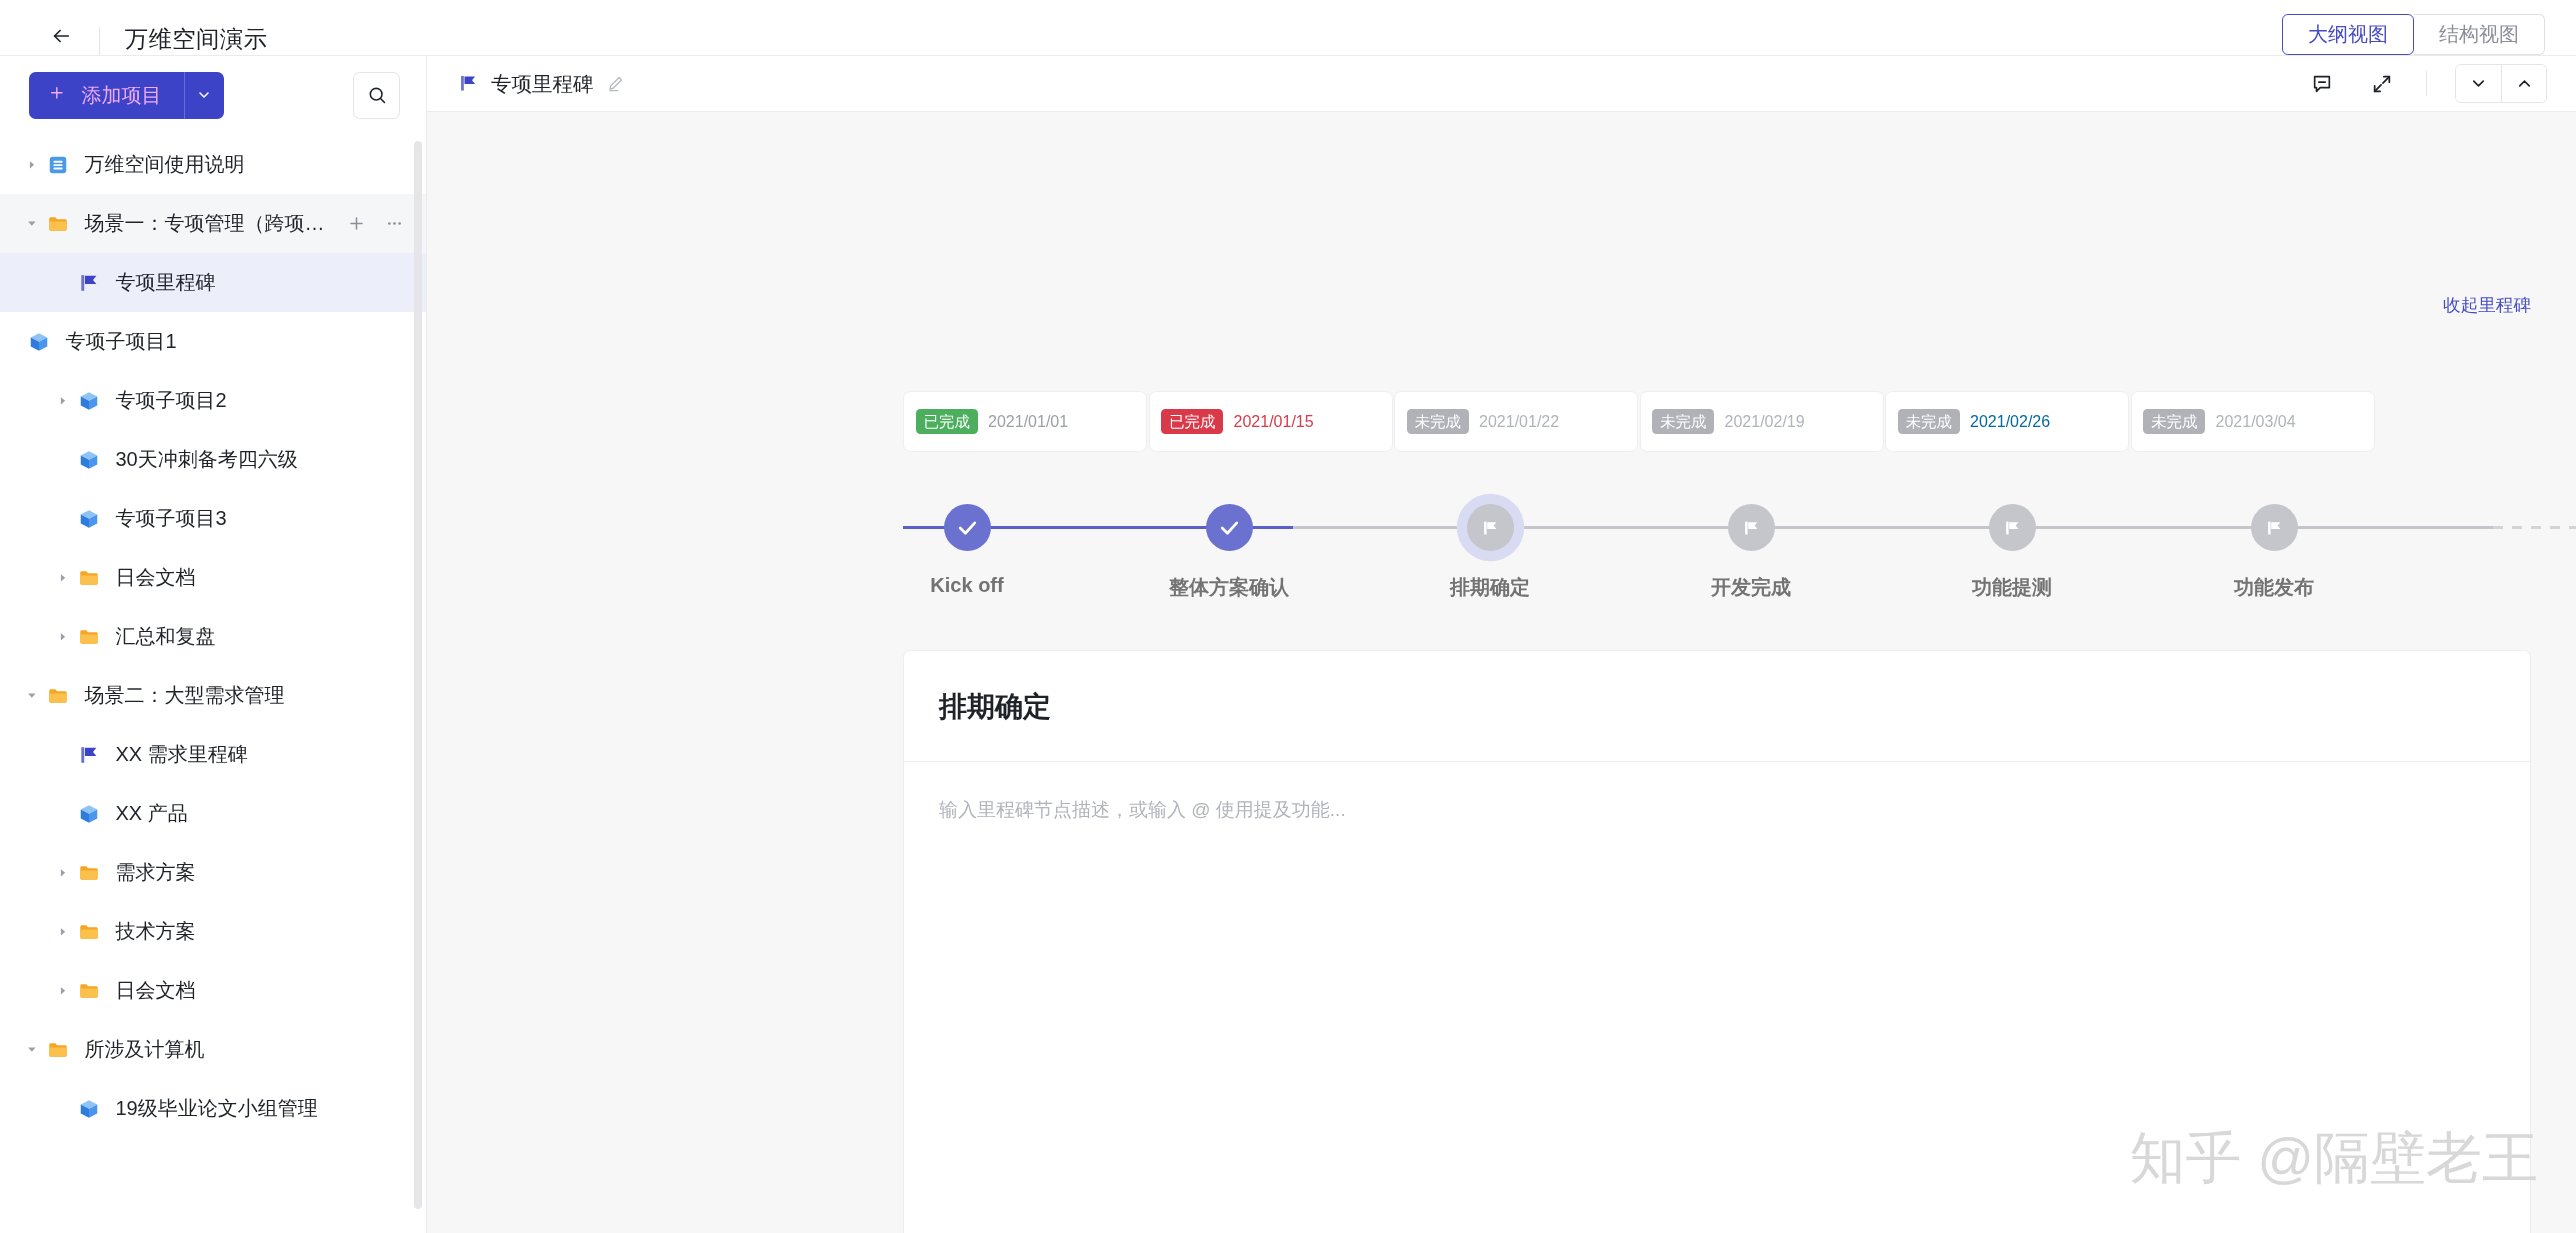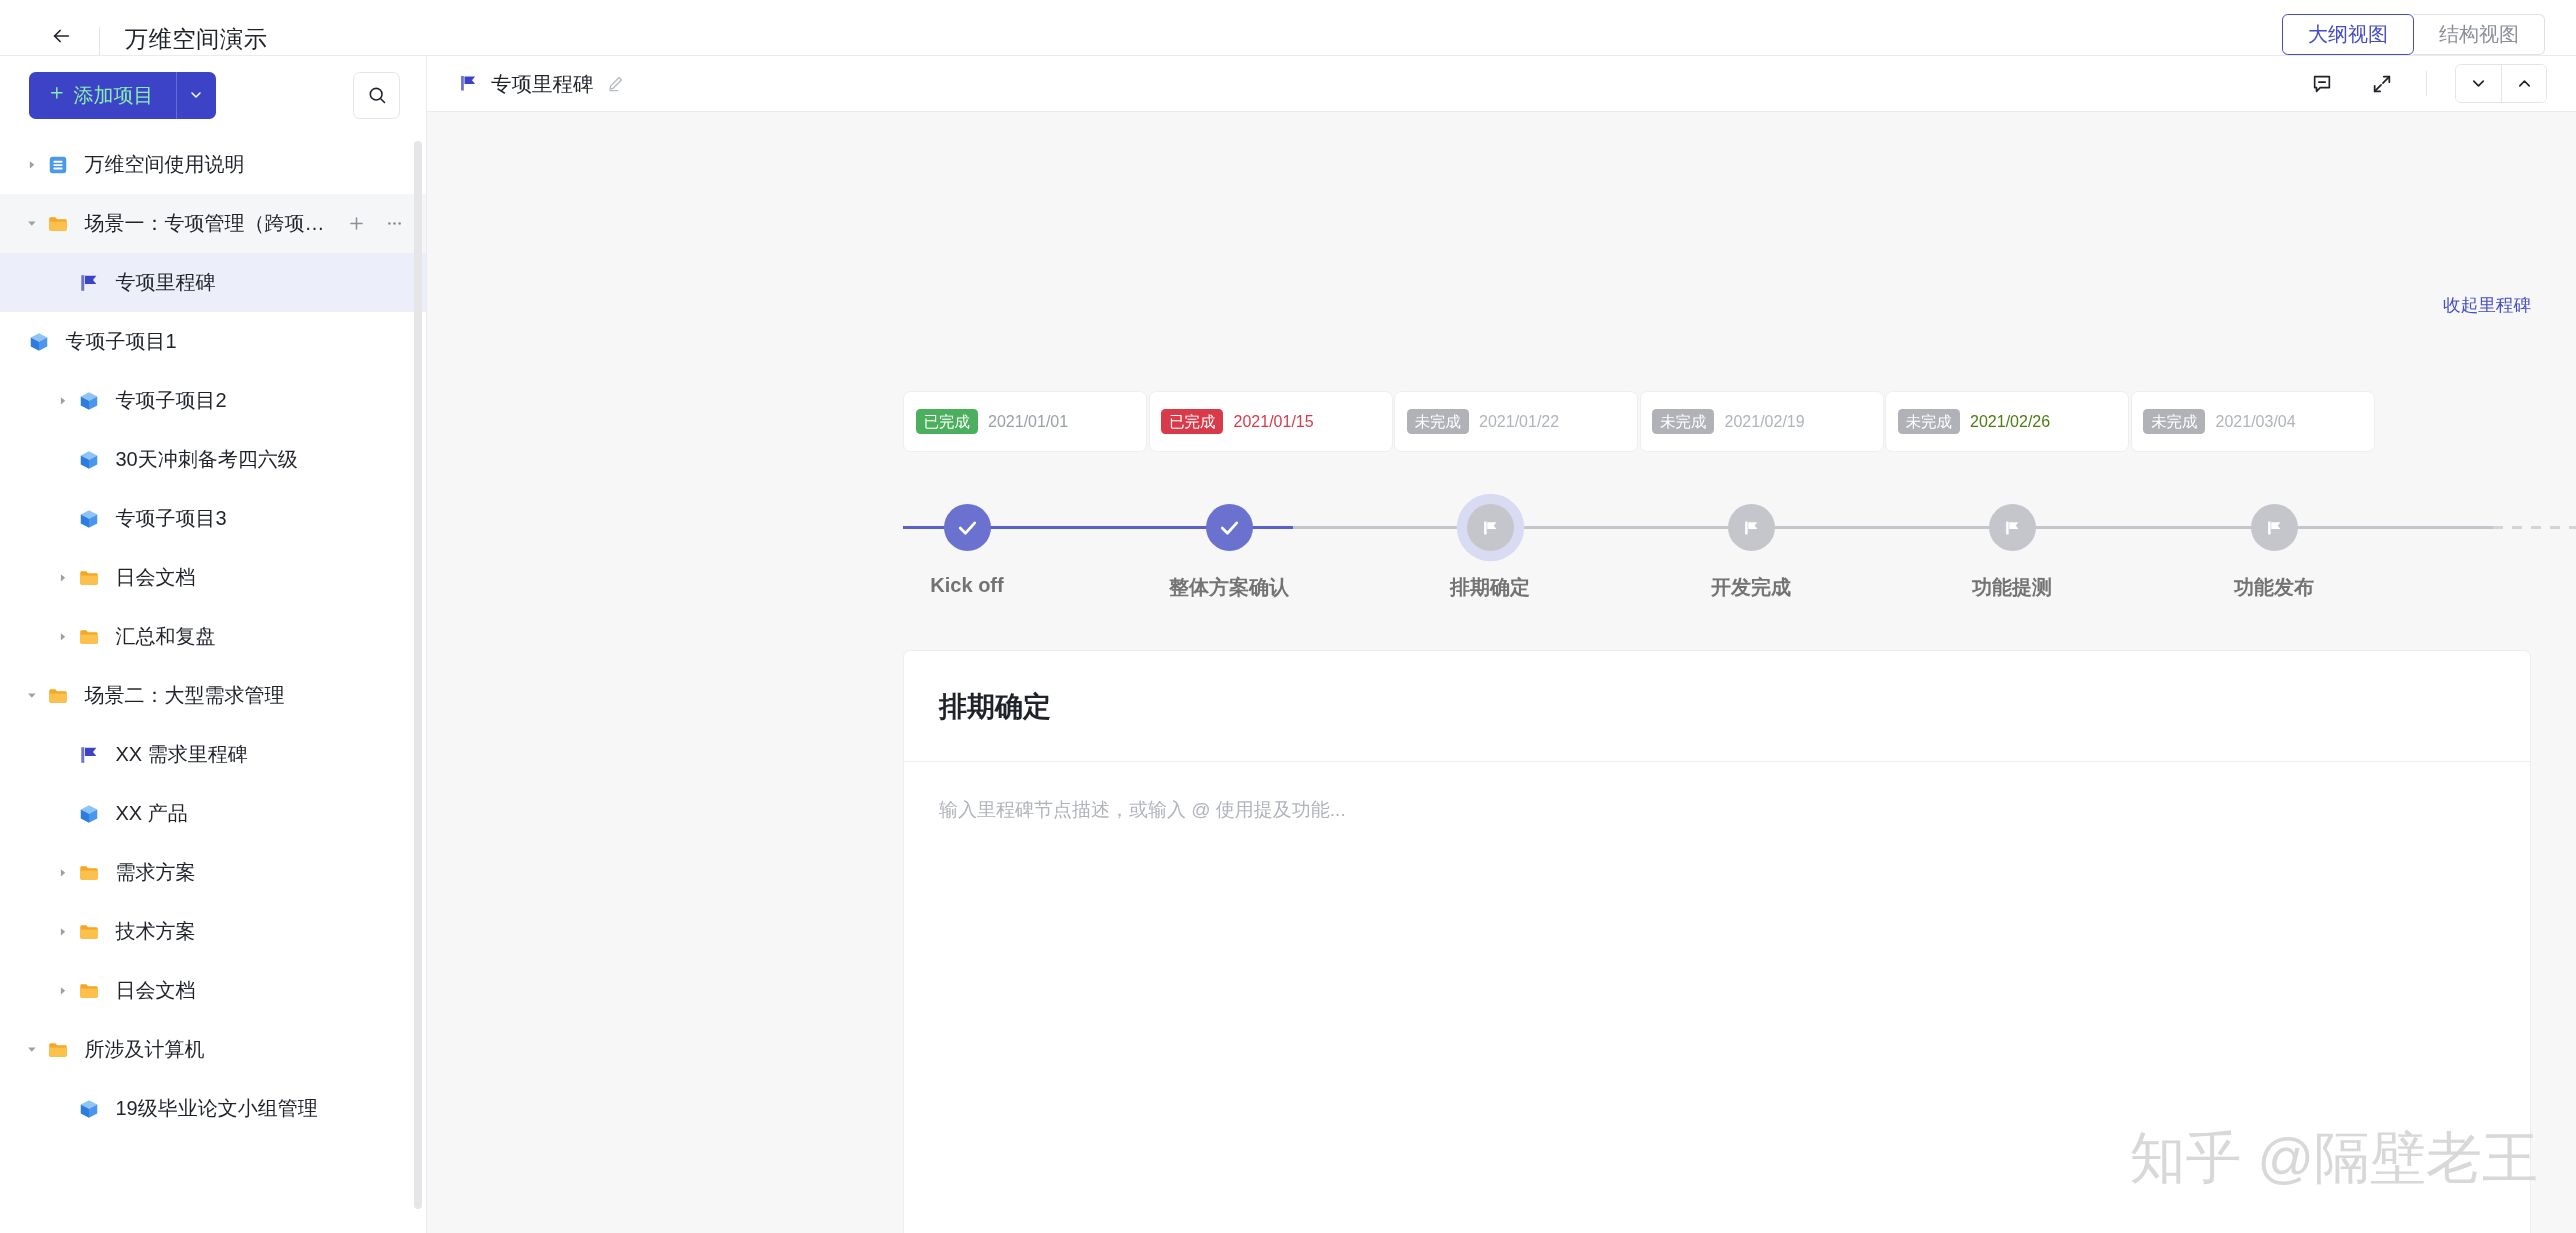--- a/index.html
+++ b/index.html
@@ -58,23 +58,23 @@
     display: flex; flex-direction: column;
     position: relative;
   }
   .sidebar-top {
     height: 79px; min-height: 79px;
     display: flex; align-items: center;
     padding: 0 26px 0 29px;
   }
   .add-group { display: flex; align-items: stretch; border-radius: 6.6px; overflow: hidden; }
   .add-btn {
-    background: #3d43c7; color: #86efac;
+    background: #3d43c7; color: #f0abfc;
     height: 47px; padding: 0 22px 0 19px;
-    display: flex; align-items: center; gap: 8px;
+    display: flex; align-items: center; gap: 16px;
     font-size: 20px; cursor: pointer; white-space: nowrap;
   }
   .add-caret {
     background: #3d43c7; color: #fff; width: 40px;
     display: flex; align-items: center; justify-content: center;
     cursor: pointer; border-left: 0.7px solid rgba(255,255,255,0.22);
   }
   .search-btn {
     margin-left: auto;
     width: 47px; height: 47px;
@@ -562,21 +562,21 @@
               <div class="ms-card" style="width: 244px;">
                 <div class="ms-badge" style="background: rgb(176, 178, 184);">未完成</div>
                 <div class="ms-date" style="color: rgb(176, 180, 187);">2021/01/22</div>
               </div>
               <div class="ms-card" style="width: 244px;">
                 <div class="ms-badge" style="background: rgb(176, 178, 184);">未完成</div>
                 <div class="ms-date" style="color: rgb(176, 180, 187);">2021/02/19</div>
               </div>
               <div class="ms-card" style="width: 244px;">
                 <div class="ms-badge" style="background: rgb(176, 178, 184);">未完成</div>
-                <div class="ms-date" style="color: #4d7c0f;">2021/02/26</div>
+                <div class="ms-date" style="color: #0369a1;">2021/02/26</div>
               </div>
               <div class="ms-card" style="width: 244px;">
                 <div class="ms-badge" style="background: rgb(176, 178, 184);">未完成</div>
                 <div class="ms-date" style="color: rgb(176, 180, 187);">2021/03/04</div>
               </div>
             </div>
           <div class="ms-track" id="ms-track">
               <div class="track-line" style="left: 0px; width: 390px; background: rgb(90, 96, 203);"></div>
               <div class="track-line" style="left: 390px; width: 1200px; background: rgb(196, 198, 203);"></div>
               <div class="track-dashed" style="left: 1590px; width: 412px;"></div>

